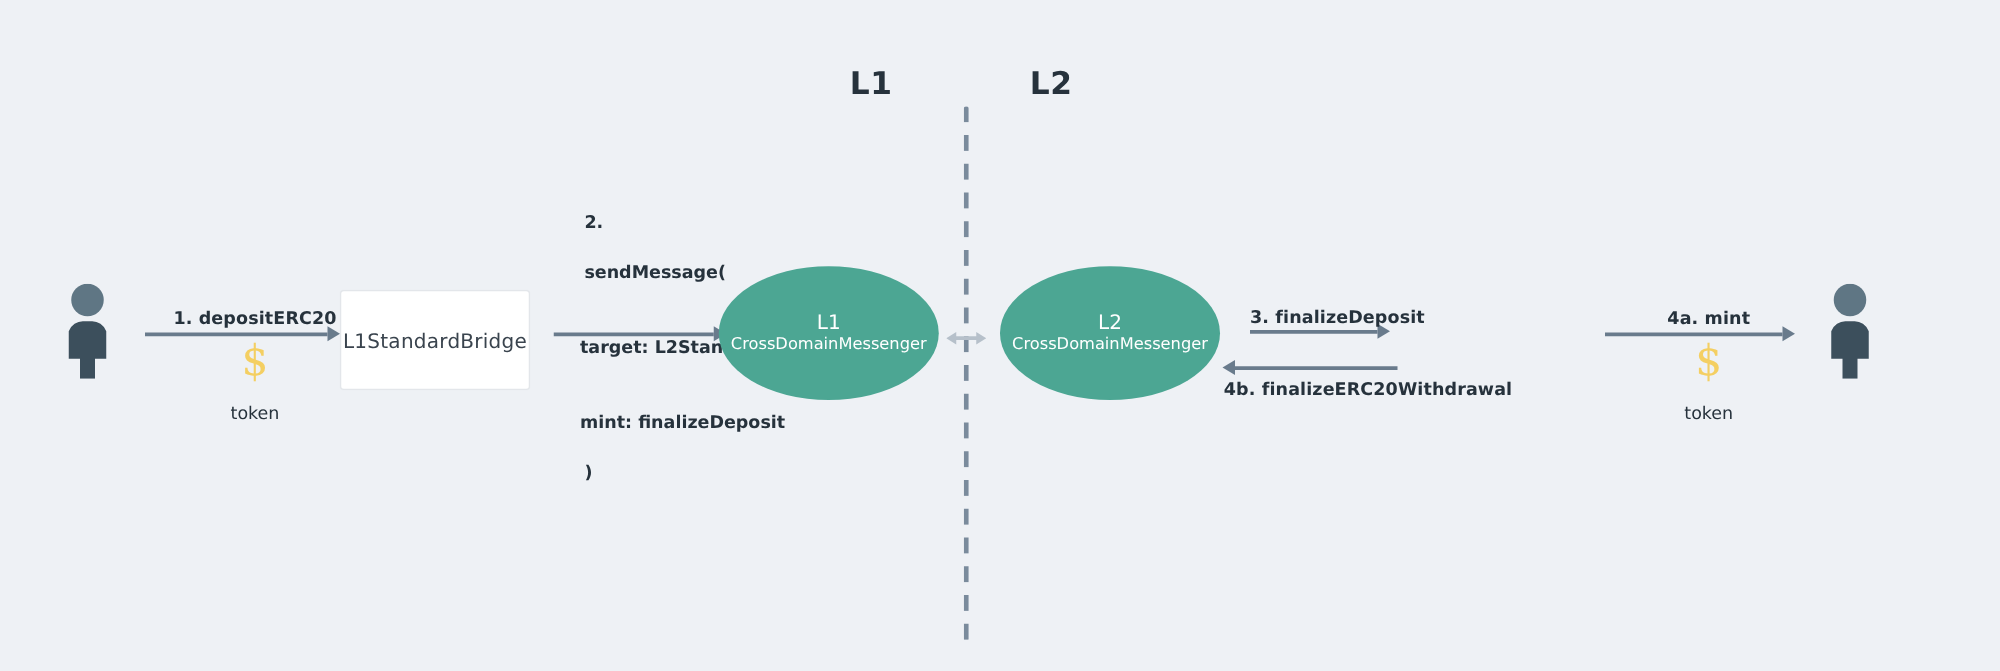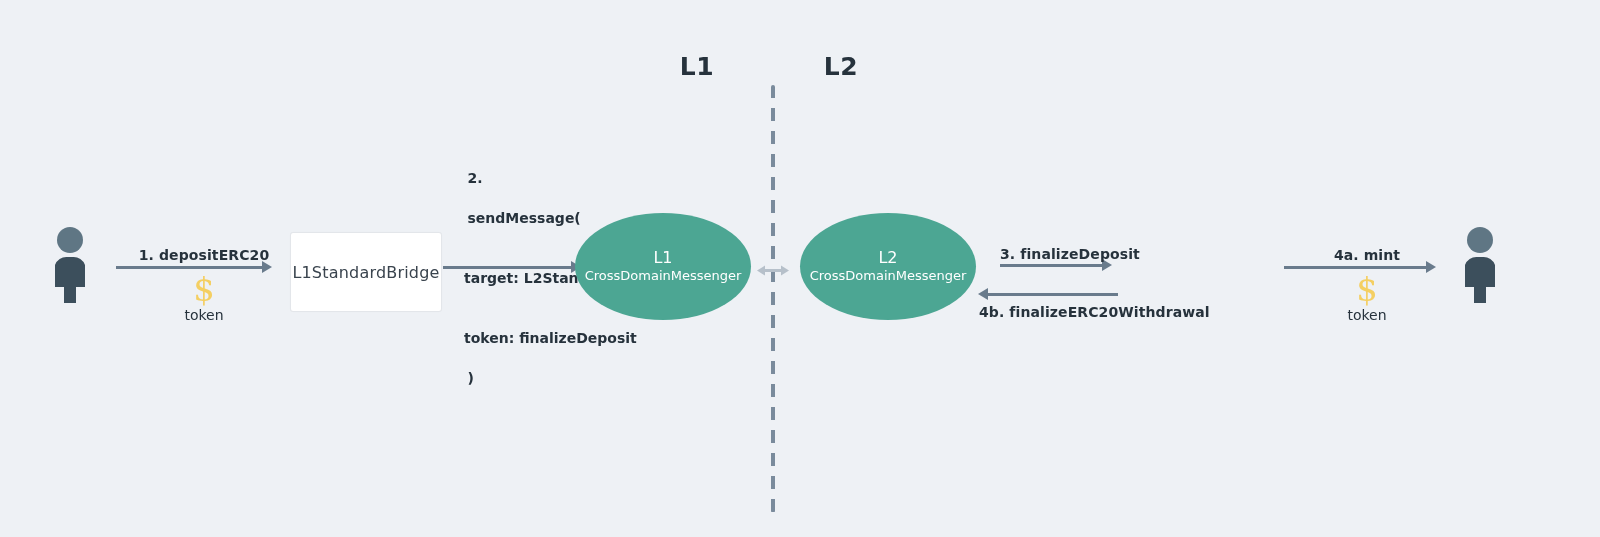--- a/index.html
+++ b/index.html
@@ -55,21 +55,21 @@
     align-items: center;
     justify-content: center;
     box-shadow: 0 0 1px rgba(0,0,0,0.04);
   }
   .node-box .node-box-label {
     font-size: 16px;
     color: #3a444e;
     letter-spacing: 0.2px;
     white-space: nowrap;
   }
-  #node-l1-standard-bridge { left: 290px; top: 232px; width: 152px; height: 80px; }
+  #node-l1-standard-bridge { left: 272px; top: 232px; width: 152px; height: 80px; }
   #node-l2-standard-bridge { left: 1118px; top: 223px; width: 156px; height: 88px; }
 
   .node-ellipse {
     position: absolute;
     border-radius: 50%;
     display: flex;
     flex-direction: column;
     align-items: center;
     justify-content: center;
     color: #ffffff;
@@ -129,21 +129,21 @@
     font-family: "DejaVu Serif", "Liberation Serif", serif;
     font-size: 34px;
     color: #f4cf62;
     line-height: 36px;
     display: block;
   }
   .token-group .token-text {
     font-size: 14px;
     color: #26323c;
     display: block;
-    margin-top: 0;
+    margin-top: 16px;
   }
   #token-left  { left: 204px; top: 271px; }
   #token-right { left: 1367px; top: 271px; }
 
   .bidir { position: absolute; left: 757px; top: 262px; width: 32px; height: 13px; }
 </style>
 </head>
 <body>
 
 <div id="diagram-root">
@@ -173,21 +173,21 @@
     <span class="node-box-label">L1StandardBridge</span>
   </div>
 
   <div class="arrow-line" style="left:443px; top:266px; width:128px;"></div>
   <div class="arrow-head right" style="left:571px; top:261px;"></div>
 
   <div class="msg-block" style="left:448px; top:148px;">
     <span>2.</span><br>
     <span>sendMessage(</span><br>
     <span class="indent">target: L2StandardBridge</span>
-    <span class="indent">token: finalizeDeposit</span>
+    <span class="indent">mint: finalizeDeposit</span>
     <span>)</span>
   </div>
 
   <div class="node-ellipse" id="node-l1-cdm" style="background:#4ca693;">
     <span class="ell-line1">L1</span>
     <span class="ell-line2">CrossDomainMessenger</span>
   </div>
 
   <div class="bidir">
     <svg viewBox="0 0 32 13" width="32" height="13" aria-hidden="true">

